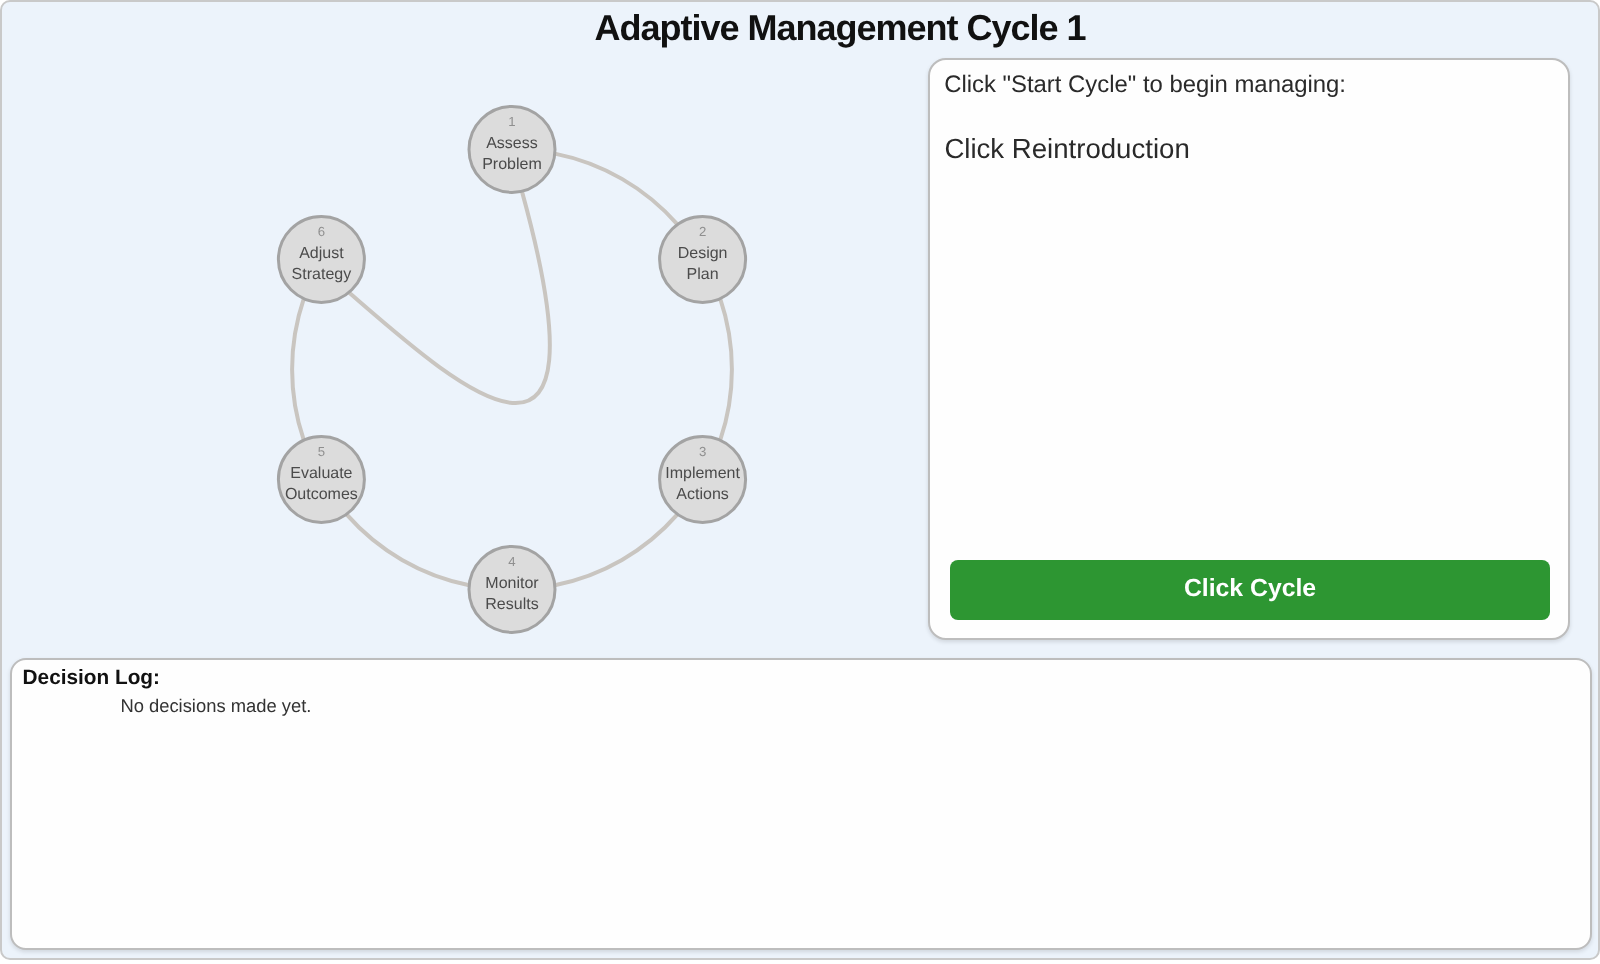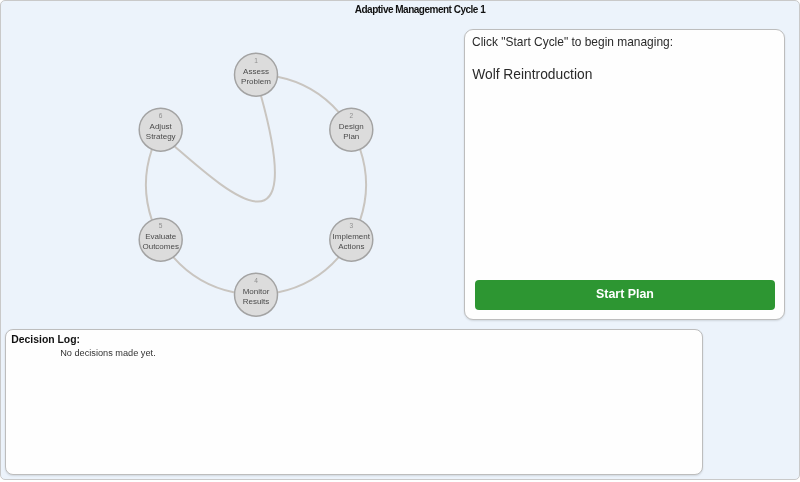--- a/index.html
+++ b/index.html
@@ -1,30 +1,30 @@
 <!DOCTYPE html>
 <html><head>
 <meta charset="utf-8">
 <style>
   html,body{margin:0;padding:0;background:#ffffff;}
   body{font-family:"Liberation Sans",sans-serif;}
   *{box-sizing:border-box;}
   .app{position:relative;width:800px;height:480px;background:#ecf3fb;
        border:1px solid #c9c9c9;border-radius:5px;overflow:hidden;}
   .title{position:absolute;left:0;top:3.7px;width:798px;text-align:center;
-         font-weight:bold;font-size:10px;line-height:1;letter-spacing:-0.5px;color:#111;padding-left:40px;}
+         font-weight:bold;font-size:18px;line-height:1;letter-spacing:-0.5px;color:#111;padding-left:40px;}
   .panel{position:absolute;background:#fefefe;border:1px solid #bdbdbd;
          box-shadow:0 1px 2px rgba(0,0,0,0.12);}
   .rpanel{left:463px;top:28px;width:321px;height:291px;border-radius:9px;}
   .rtext1{position:absolute;left:7.1px;top:7.4px;font-size:11.95px;line-height:1;color:#2a2a2a;}
   .rtext2{position:absolute;left:7.2px;top:38.4px;font-size:13.8px;line-height:1;color:#2a2a2a;}
   .btn{position:absolute;left:10px;top:250px;width:300px;height:30px;
        background:#2d9632;border-radius:4px;color:#ffffff;font-weight:bold;
        font-size:12.4px;text-align:center;line-height:29.4px;}
-  .logpanel{left:4px;top:327.8px;width:698px;height:146.7px;border-radius:8px;}
+  .logpanel{left:4px;top:327.8px;width:791px;height:146.7px;border-radius:8px;}
   .loghead{position:absolute;left:5.3px;top:5.3px;font-weight:bold;font-size:10.4px;line-height:1;color:#111;}
   .logbody{position:absolute;left:6.2px;top:19px;font-size:9.2px;line-height:1;color:#333;margin-left:48px;}
   svg{position:absolute;left:0;top:0;}
   text{font-family:"Liberation Sans",sans-serif;}
 </style>
 </head>
 <body>
 <div class="app">
   <div class="title">Adaptive Management Cycle 1</div>
   <svg width="798" height="478" viewBox="1 1 798 478">
@@ -64,20 +64,20 @@
           <text x="256" y="304.3">Results</text>
         <text x="160.7" y="238.9">Evaluate</text>
           <text x="160.7" y="249.3">Outcomes</text>
         <text x="160.7" y="128.9">Adjust</text>
           <text x="160.7" y="139.3">Strategy</text>
       </g>
     </g>
   </svg>
   <div class="panel rpanel">
     <div class="rtext1">Click "Start Cycle" to begin managing:</div>
-    <div class="rtext2">Wolf Reintroduction</div>
-    <div class="btn">Start Plan</div>
+    <div class="rtext2">Click Reintroduction</div>
+    <div class="btn">Click Cycle</div>
   </div>
   <div class="panel logpanel">
     <div class="loghead">Decision Log:</div>
     <div class="logbody">No decisions made yet.</div>
   </div>
 </div>
 
 </body></html>

